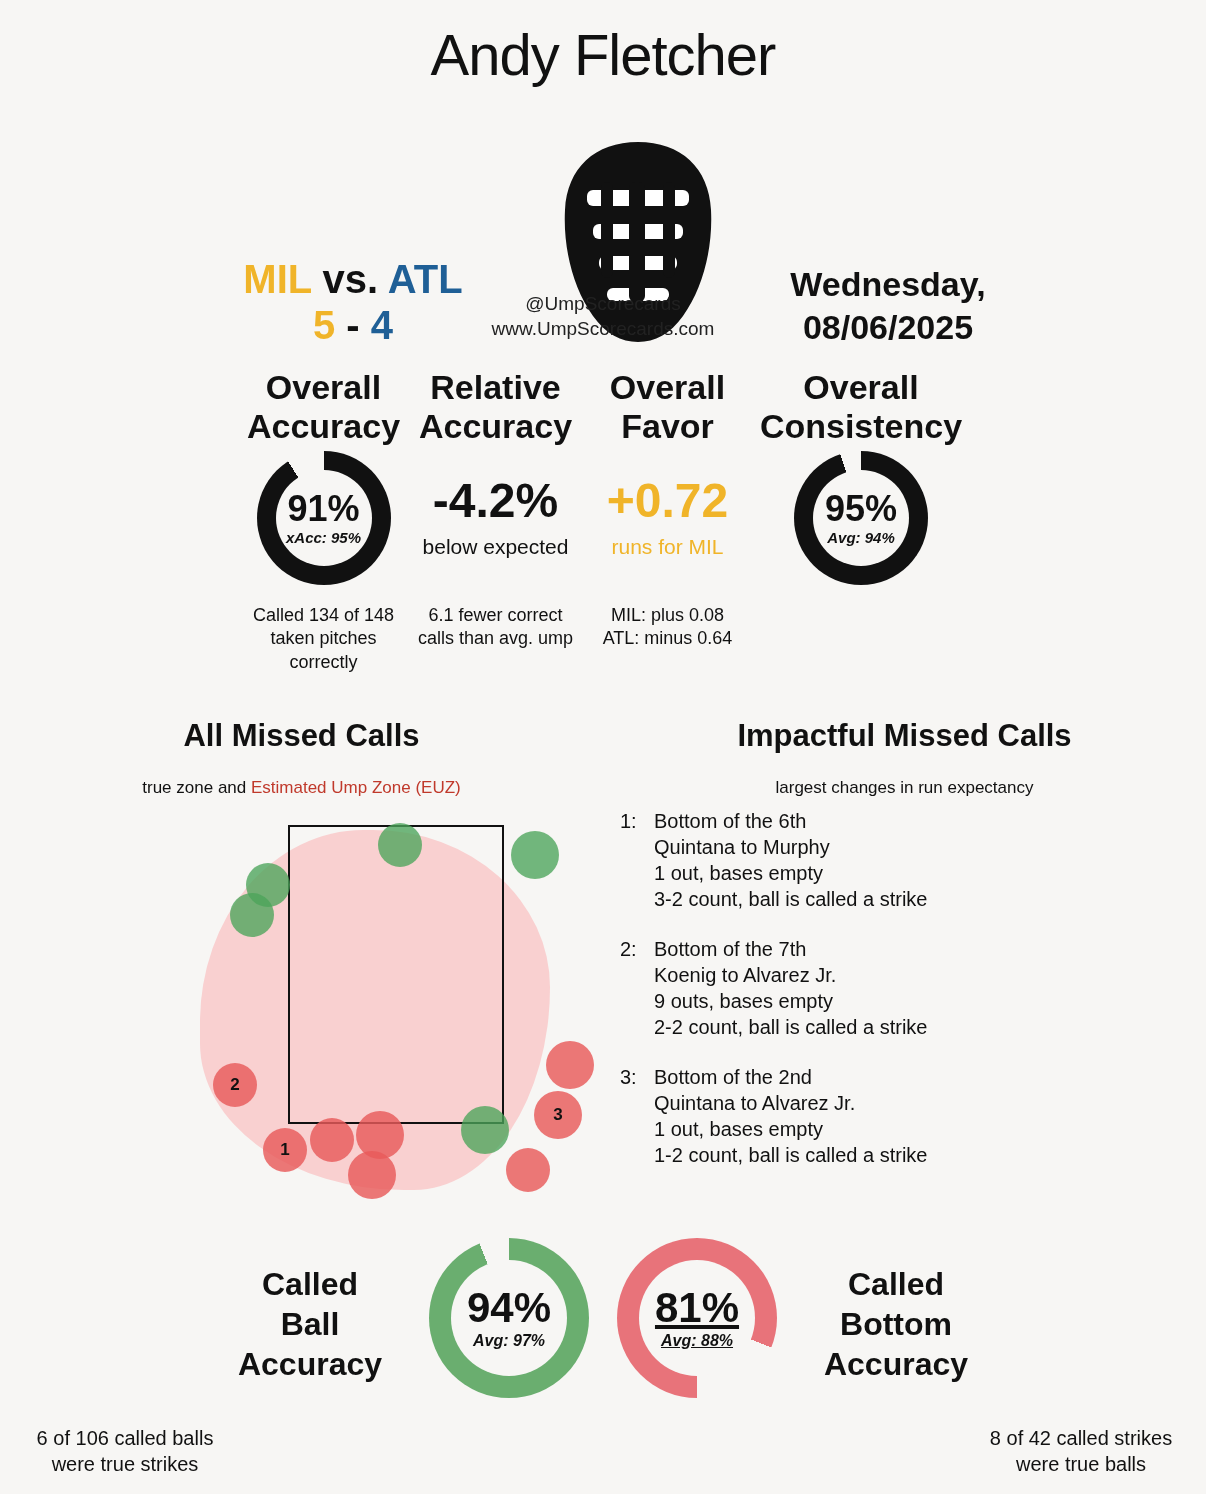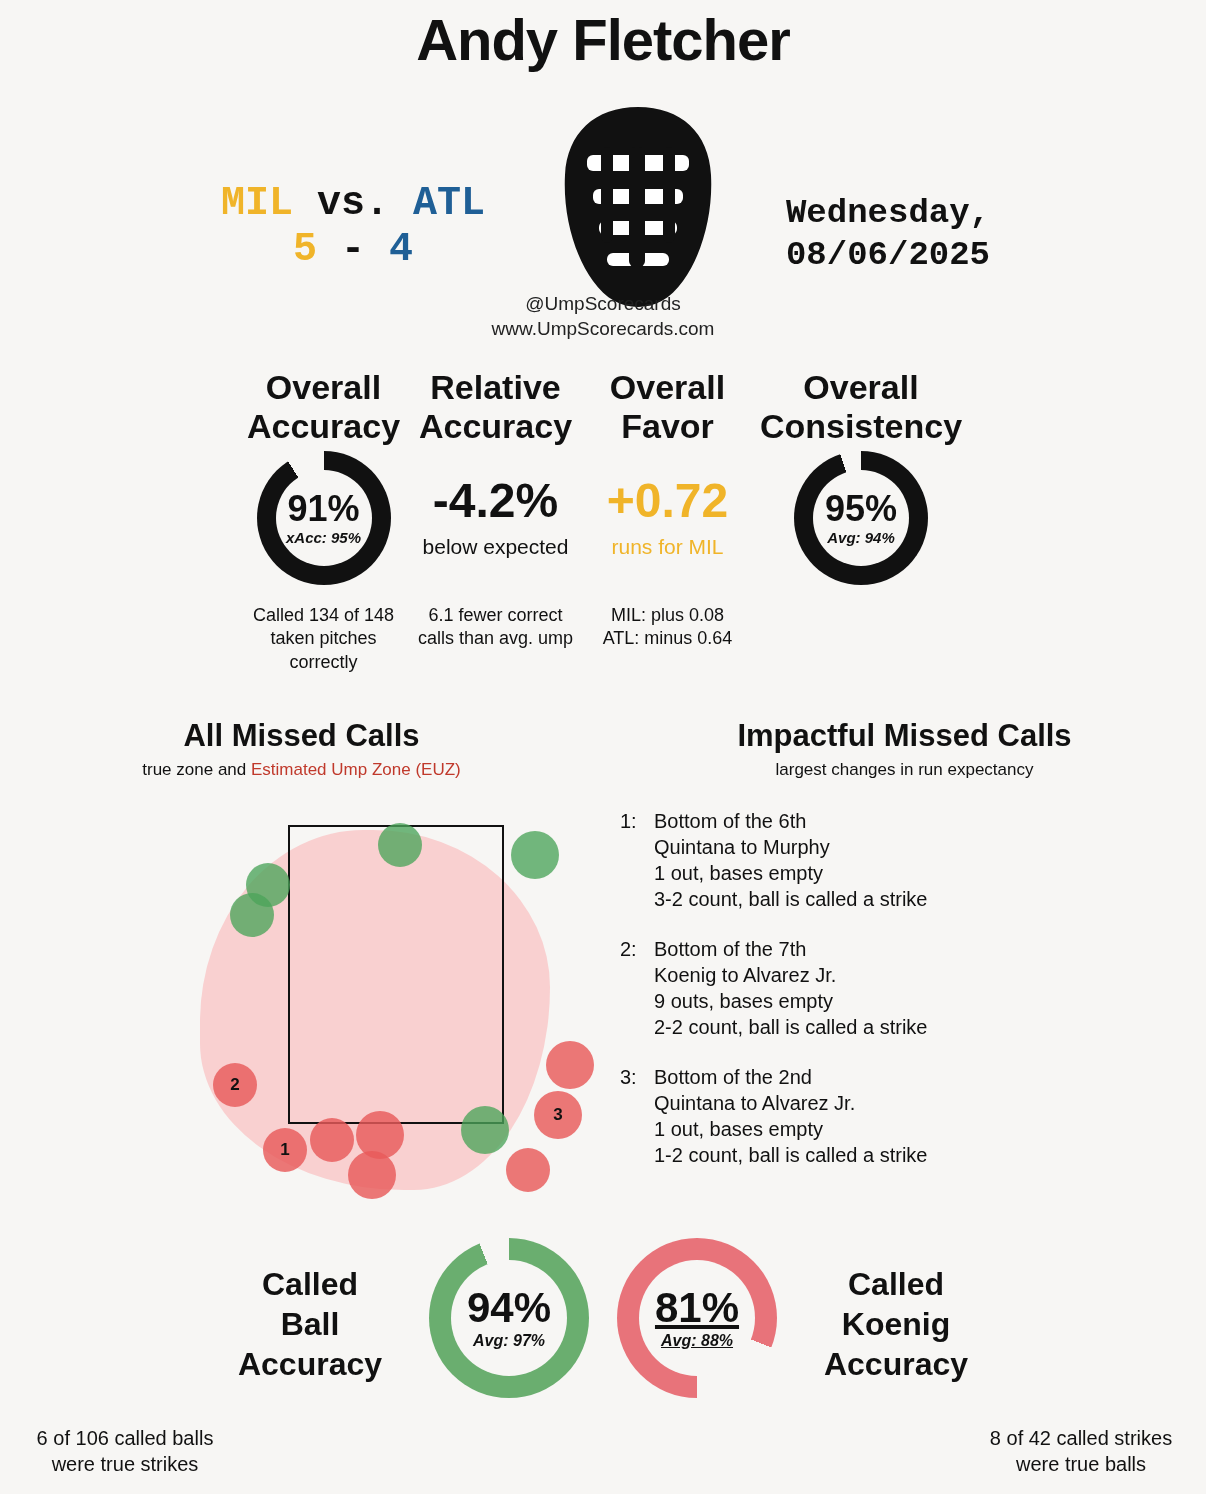--- a/index.html
+++ b/index.html
@@ -7,33 +7,32 @@
     width:1206px;height:1494px;
     background:#f7f6f4;
     font-family:"Liberation Sans", sans-serif;
     color:#111;
     position:relative;
     overflow:hidden;
   }
   .title{
     text-align:center;
     font-size:58px;
-    font-weight:bold;
+    font-weight:normal;
     letter-spacing:-1px;
-    padding-top:11px;
+    padding-top:26px;
     line-height:1.0;
   }
   
   .header{
     display:flex;
-    align-items:center;
+    align-items:flex-end;
     justify-content:center;
     margin-top:14px;
     height:250px;
-    font-family:Liberation Mono, monospace;
   }
   .teams{
     width:370px;
     text-align:center;
     padding-top:38px;
   }
   .teams .line1{font-size:40px;font-weight:bold;line-height:1.15;}
   .teams .line2{font-size:40px;font-weight:bold;line-height:1.15;}
   .away{color:#f0b429;}
   .home{color:#1f5f96;}
@@ -126,21 +125,21 @@
     display:flex;
   }
   .mh{flex:1;text-align:center;}
   .mh h2{
     margin:0;
     font-size:31px;
     font-weight:bold;
   }
   .mh .note{
     font-size:17px;
-    margin-top:6px;
+    margin-top:24px;
   }
   .red{color:#c0392b;}
   
   .plot{
     position:absolute;
     left:180px;top:800px;
     width:420px;height:420px;
   }
   .blob{
     position:absolute;
@@ -412,21 +411,21 @@
 
   <div class="bigring" style="background:conic-gradient(from 180deg, #e8737a 0% 81%, #f7f6f4 81% 100%);text-decoration:underline;">
     <div class="hole">
       <div class="big">81%</div>
       <div class="sub">Avg: 88%</div>
     </div>
   </div>
 
   <div class="bl">
     <div>Called</div>
-    <div>Koenig</div>
+    <div>Bottom</div>
     <div>Accuracy</div>
   </div>
 
 </div>
 
 <div class="bfoot">
   <div>
     <div>6 of 106 called balls</div>
     <div>were true strikes</div>
   </div>

